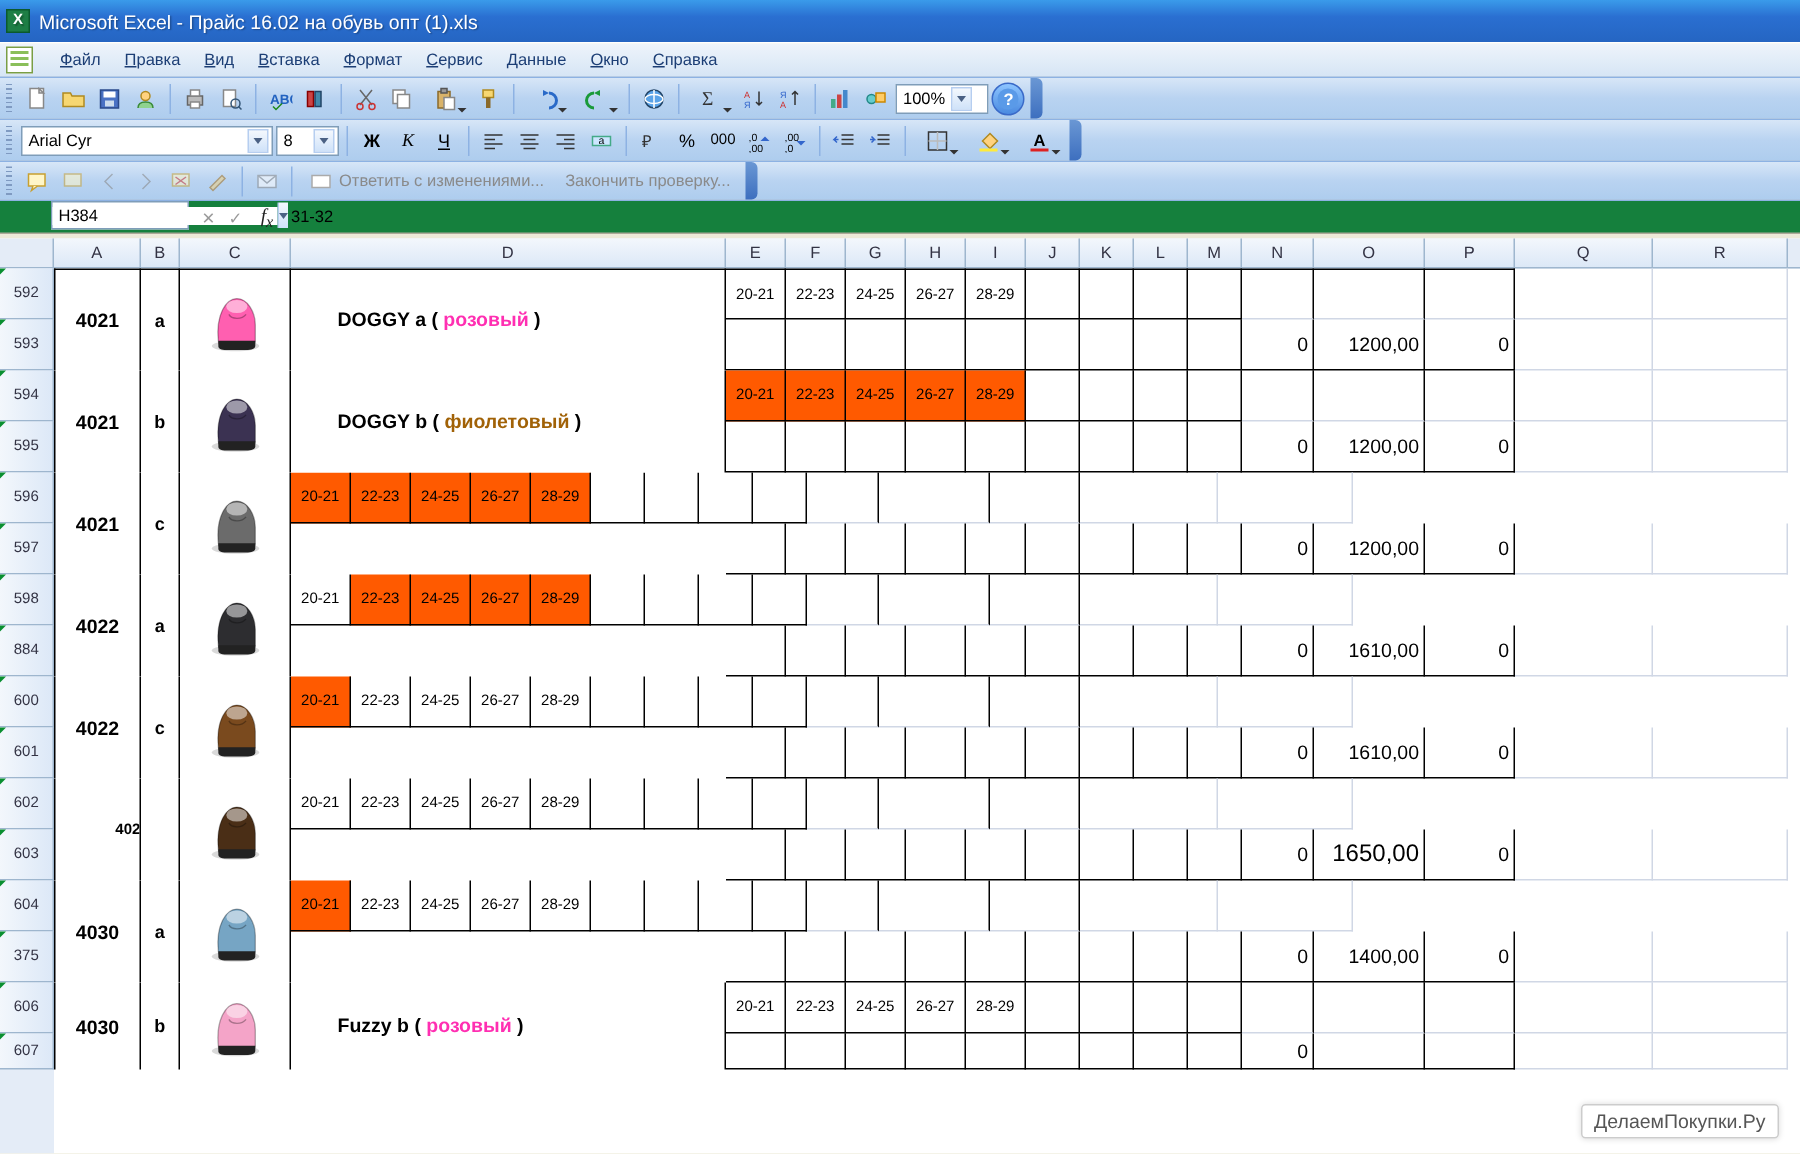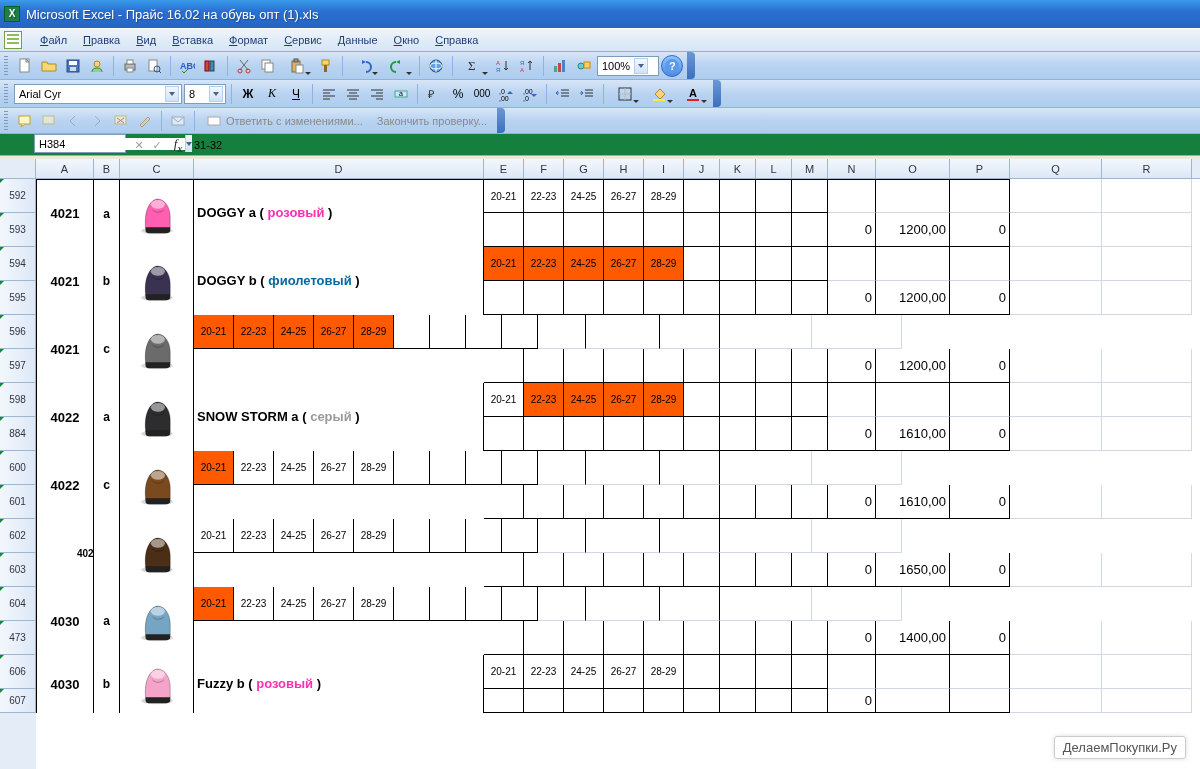--- a/index.html
+++ b/index.html
@@ -92,21 +92,21 @@
   .cell{border-right:1px solid #d0d7e5;border-bottom:1px solid #d0d7e5;height:100%;display:flex;align-items:center;padding:0 3px;font-size:11px;overflow:hidden;color:#000;}
   .thick-top{border-top:1px solid #000;}
   .thick-left{border-left:1px solid #000;}
   .thick-right{border-right:1px solid #000 !important;}
   .thick-bottom{border-bottom:1px solid #000 !important;}
   .bold{font-weight:bold;}
   .center{justify-content:center;}
   .right{justify-content:flex-end;}
   .hl{background:#ff5a00;color:#000;}
   .small{font-size:10px;}
-  .desc{font-family:Arial;font-size:13px;font-weight:bold;}
+  .desc{font-family:Arial;font-size:13px;font-weight:bold;margin-left:28px;}
   .shoe{position:relative;}
   .shoe svg{width:44px;height:44px;}
 
   .watermark{
     position:absolute;right:14px;bottom:10px;background:rgba(255,255,255,.85);
     border:1px solid #ccc;border-radius:3px;padding:3px 8px;font-size:13px;color:#555;font-family:Arial;
     box-shadow:0 0 4px rgba(0,0,0,.15);
   }
 
   
@@ -507,21 +507,21 @@
       <div class="rowhead">595</div>
       <div class="rowhead">596</div>
       <div class="rowhead">597</div>
       <div class="rowhead">598</div>
       <div class="rowhead">884</div>
       <div class="rowhead">600</div>
       <div class="rowhead">601</div>
       <div class="rowhead">602</div>
       <div class="rowhead">603</div>
       <div class="rowhead">604</div>
-      <div class="rowhead">473</div>
+      <div class="rowhead">375</div>
       <div class="rowhead">606</div>
       <div class="rowhead" style="height: 24px;">607</div>
     </div>
   <div class="cells" id="cells">
       <div class="cellrow">
         <div class="cell cA thick-right thick-top thick-left center" style="width: 58px; border-bottom: none; align-items: center; padding-bottom: 0px; height: 68px; position: relative; z-index: 1; background: rgb(255, 255, 255);">
           <span class="bold" style="font-size:13px;">4021</span>
         </div>
         <div class="cell cB thick-right thick-top center" style="width: 26px; border-bottom: none; align-items: center; height: 68px; position: relative; z-index: 1; background: rgb(255, 255, 255);">
           <span class="bold" style="font-size:12px;">a</span>
@@ -593,21 +593,21 @@
         <div class="cell cC thick-right shoe" style="width: 74px; border-bottom: none; padding: 0px; justify-content: center; align-items: center; height: 68px; position: relative; z-index: 1; background: rgb(255, 255, 255);">
           <svg viewBox="0 0 50 50">
     <ellipse cx="25" cy="44" rx="18" ry="4" fill="rgba(0,0,0,.15)"></ellipse>
     <path d="M12 40 C10 20 18 8 26 8 C34 8 40 18 40 28 L40 40 C40 43 37 45 33 45 L18 45 C14 45 12 43 12 40 Z" fill="#3b3252" stroke="rgba(0,0,0,.3)"></path>
     <path d="M12 40 L40 40 L40 44 C40 46 37 47 33 47 L18 47 C14 47 12 46 12 44 Z" fill="#222"></path>
     <ellipse cx="26" cy="14" rx="8" ry="5" fill="rgba(255,255,255,.5)"></ellipse>
     <path d="M20 20 C22 24 30 24 33 20" stroke="rgba(0,0,0,.3)" fill="none"></path>
   </svg>
         </div>
         <div class="cell cD thick-right" style="width: 290px; border-bottom: none; align-items: center; padding-bottom: 2px; height: 68px; position: relative; z-index: 1; background: rgb(255, 255, 255);">
-          <span class="desc">DOGGY b ( <span style="color:#0369a1;">фиолетовый</span> )</span>
+          <span class="desc">DOGGY b ( <span style="color:#a16207;">фиолетовый</span> )</span>
         </div>
         <div class="cell cE thick-right thick-bottom center hl" style="width: 40px;">
           <span class="small">20-21</span>
         </div>
         <div class="cell cF thick-right thick-bottom center hl" style="width: 40px;">
           <span class="small">22-23</span>
         </div>
         <div class="cell cG thick-right thick-bottom center hl" style="width: 40px;">
           <span class="small">24-25</span>
         </div>
@@ -717,23 +717,20 @@
         </div>
         <div class="cell cC thick-right shoe" style="width: 74px; border-bottom: none; padding: 0px; justify-content: center; align-items: center; height: 68px; position: relative; z-index: 1; background: rgb(255, 255, 255);">
           <svg viewBox="0 0 50 50">
     <ellipse cx="25" cy="44" rx="18" ry="4" fill="rgba(0,0,0,.15)"></ellipse>
     <path d="M12 40 C10 20 18 8 26 8 C34 8 40 18 40 28 L40 40 C40 43 37 45 33 45 L18 45 C14 45 12 43 12 40 Z" fill="#2d2d30" stroke="rgba(0,0,0,.3)"></path>
     <path d="M12 40 L40 40 L40 44 C40 46 37 47 33 47 L18 47 C14 47 12 46 12 44 Z" fill="#222"></path>
     <ellipse cx="26" cy="14" rx="8" ry="5" fill="rgba(255,255,255,.5)"></ellipse>
     <path d="M20 20 C22 24 30 24 33 20" stroke="rgba(0,0,0,.3)" fill="none"></path>
   </svg>
         </div>
-        <div class="cell cD thick-right" style="width: 290px; border-bottom: none; align-items: center; padding-bottom: 2px; height: 68px; position: relative; z-index: 1; background: rgb(255, 255, 255);">
-          <span class="desc">SNOW STORM a ( <span style="color:#9a9a9a;">серый</span> )</span>
-        </div>
         <div class="cell cE thick-right thick-bottom center" style="width: 40px;">
           <span class="small">20-21</span>
         </div>
         <div class="cell cF thick-right thick-bottom center hl" style="width: 40px;">
           <span class="small">22-23</span>
         </div>
         <div class="cell cG thick-right thick-bottom center hl" style="width: 40px;">
           <span class="small">24-25</span>
         </div>
         <div class="cell cH thick-right thick-bottom center hl" style="width: 40px;">
@@ -882,21 +879,21 @@
         <div class="cell cE thick-right thick-bottom" style="width: 40px;"></div>
         <div class="cell cF thick-right thick-bottom" style="width: 40px;"></div>
         <div class="cell cG thick-right thick-bottom" style="width: 40px;"></div>
         <div class="cell cH thick-right thick-bottom" style="width: 40px;"></div>
         <div class="cell cI thick-right thick-bottom" style="width: 40px;"></div>
         <div class="cell cJ thick-right thick-bottom" style="width: 36px;"></div>
         <div class="cell cK thick-right thick-bottom" style="width: 36px;"></div>
         <div class="cell cL thick-right thick-bottom" style="width: 36px;"></div>
         <div class="cell cM thick-right thick-bottom" style="width: 36px;"></div>
         <div class="cell cN thick-right thick-bottom right" style="width: 48px; font-size: 13px;">0</div>
-        <div class="cell cO thick-right thick-bottom right" style="width: 74px; font-size: 13px;">1650,00</div>
+        <div class="cell cO thick-right thick-bottom right" style="width: 74px; font-size: 16px;">1650,00</div>
         <div class="cell cP thick-right thick-bottom right" style="width: 60px; font-size: 13px;">0</div>
         <div class="cell cQ" style="width: 92px;"></div>
         <div class="cell cR" style="width: 90px;"></div>
       </div>
       <div class="cellrow">
         <div class="cell cA thick-right thick-left center" style="width: 58px; border-bottom: none; align-items: center; padding-bottom: 0px; height: 68px; position: relative; z-index: 1; background: rgb(255, 255, 255);">
           <span class="bold" style="font-size:13px;">4030</span>
         </div>
         <div class="cell cB thick-right center" style="width: 26px; border-bottom: none; align-items: center; height: 68px; position: relative; z-index: 1; background: rgb(255, 255, 255);">
           <span class="bold" style="font-size:12px;">a</span>

